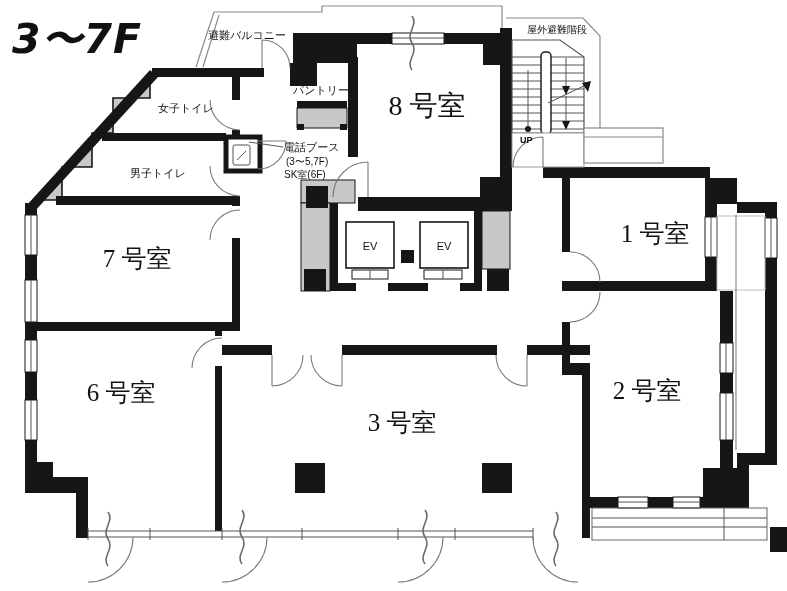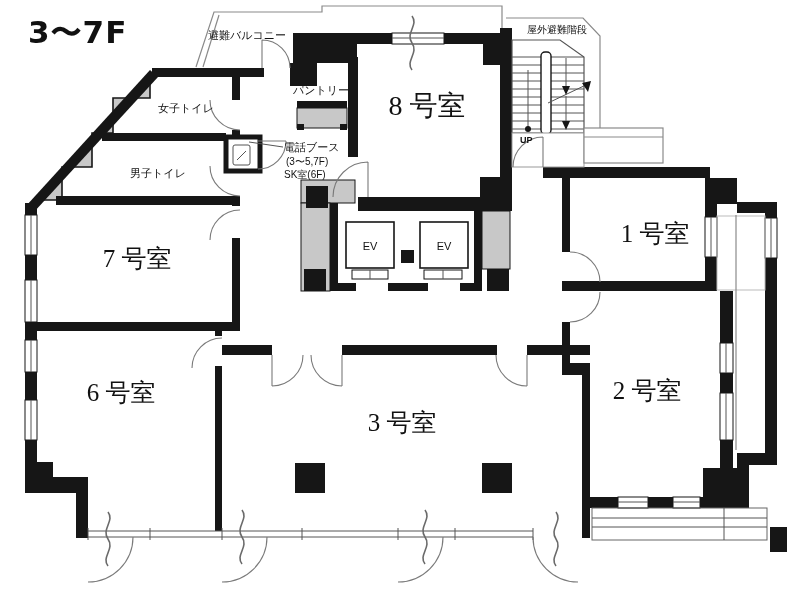--- a/index.html
+++ b/index.html
@@ -1,20 +1,20 @@
 <!DOCTYPE html>
 <html><head>
 <meta charset="utf-8">
 <style>
   html,body{margin:0;padding:0;background:#fff;}
   .stage{position:relative;width:787px;height:591px;background:#fff;overflow:hidden;
          font-family:"Liberation Sans",sans-serif;}
   .stage svg{position:absolute;left:0;top:0;}
-  .floor-title{position:absolute;left:28px;top:12px;font-size:31px;font-weight:bold;
-               letter-spacing:1px;color:#111;font-family:"DejaVu Sans","Liberation Sans",sans-serif;}
+  .floor-title{position:absolute;left:12px;top:12px;font-size:41px;font-weight:bold;
+               letter-spacing:1px;color:#111;font-family:"DejaVu Sans","Liberation Sans",sans-serif;font-style:italic;}
   
   .w{fill:#161616;}
   .g{fill:#c8c8c8;stroke:#161616;stroke-width:1;}
   .gp{fill:#c8c8c8;stroke:#161616;stroke-width:1.6;}
   .win{fill:#ffffff;stroke:#161616;stroke-width:1;}
   .thin{stroke:#8a8a8a;stroke-width:1.2;fill:none;}
   .thin2{stroke:#555555;stroke-width:1;fill:none;}
   .door{stroke:#7a7a7a;stroke-width:1.1;fill:none;}
   .sq{stroke:#6a6a6a;stroke-width:1.6;fill:none;}
   .lbl{font-family:"Liberation Sans","DejaVu Sans",sans-serif;font-size:11px;fill:#111;}

